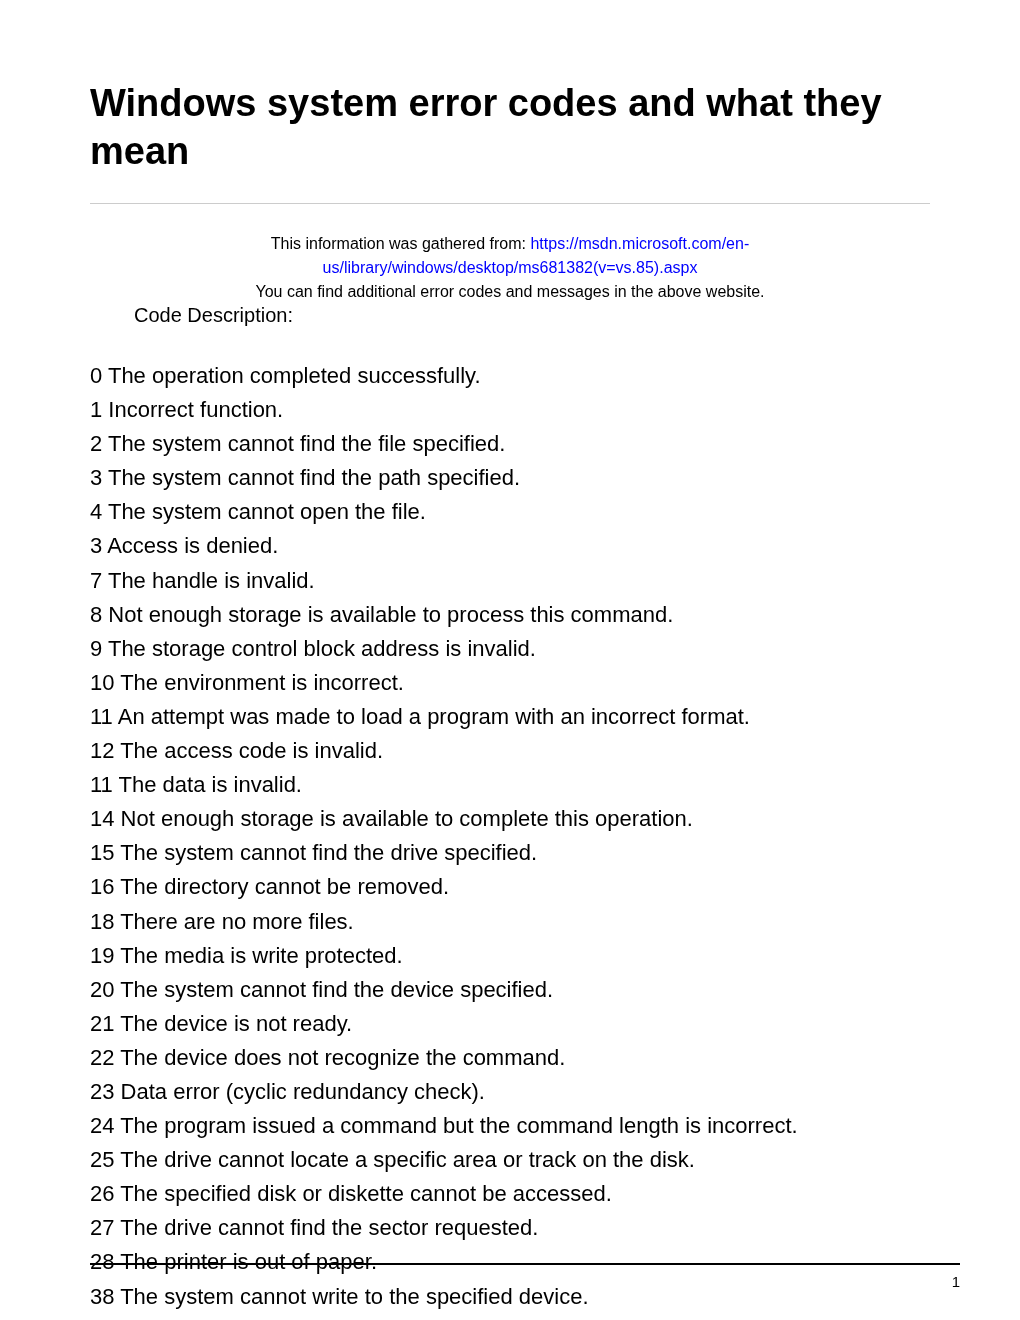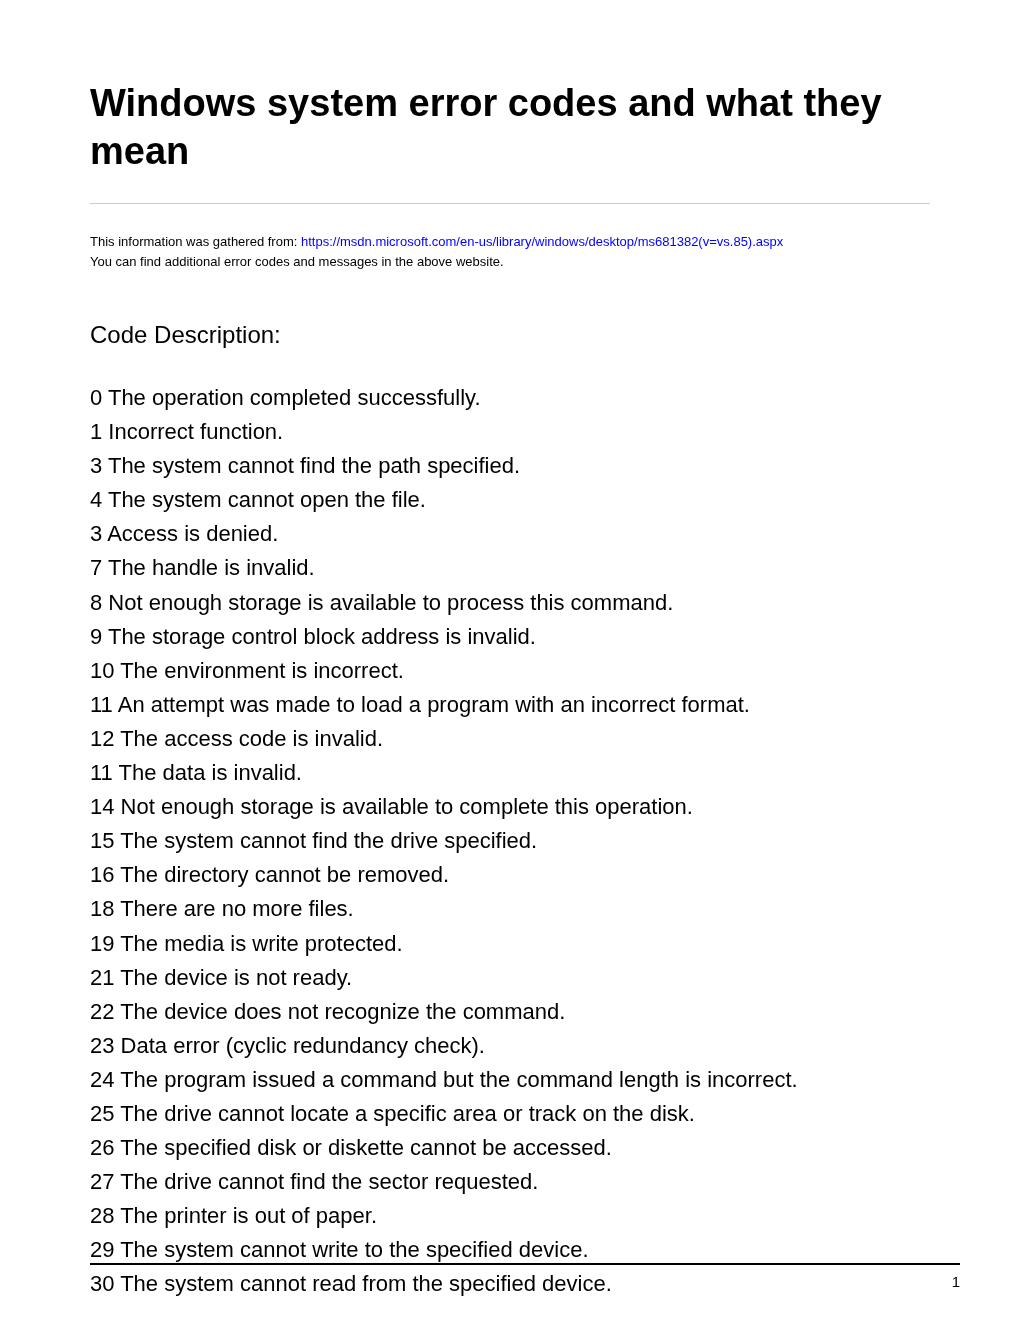--- a/index.html
+++ b/index.html
@@ -21,32 +21,33 @@
       font-weight: bold;
       line-height: 1.25;
       margin-bottom: 28px;
     }
     hr.separator {
       border: none;
       border-top: 1px solid #cccccc;
       margin-bottom: 28px;
     }
     .intro {
-      font-size: 13px;
+      font-size: 16px;
       line-height: 1.5;
-      margin-bottom: 50px;
+      text-align: center;
     }
     .intro .link {
       color: #0000ff;
       text-decoration: none;
     }
     h2 {
-      font-size: 24px;
+      font-size: 20px;
       font-weight: normal;
       margin-bottom: 32px;
+      margin-left: 44px;
     }
     .code-list {
       font-size: 22px;
       line-height: 1.55;
     }
     .code-row {
       display: block;
     }
     .footer-rule {
       position: absolute;
@@ -73,41 +74,43 @@
 <div class="intro">
   <span>This information was gathered from: </span><a class="link">https://msdn.microsoft.com/en-us/library/windows/desktop/ms681382(v=vs.85).aspx</a><br>
   <span>You can find additional error codes and messages in the above website.</span>
 </div>
 
 <h2>Code Description:</h2>
 
 <div class="code-list" id="code-list">
     <div class="code-row">0 The operation completed successfully.</div>
     <div class="code-row">1 Incorrect function.</div>
+    <div class="code-row">2 The system cannot find the file specified.</div>
     <div class="code-row">3 The system cannot find the path specified.</div>
     <div class="code-row">4 The system cannot open the file.</div>
     <div class="code-row">3 Access is denied.</div>
     <div class="code-row">7 The handle is invalid.</div>
     <div class="code-row">8 Not enough storage is available to process this command.</div>
     <div class="code-row">9 The storage control block address is invalid.</div>
     <div class="code-row">10 The environment is incorrect.</div>
     <div class="code-row">11 An attempt was made to load a program with an incorrect format.</div>
     <div class="code-row">12 The access code is invalid.</div>
     <div class="code-row">11 The data is invalid.</div>
     <div class="code-row">14 Not enough storage is available to complete this operation.</div>
     <div class="code-row">15 The system cannot find the drive specified.</div>
     <div class="code-row">16 The directory cannot be removed.</div>
     <div class="code-row">18 There are no more files.</div>
     <div class="code-row">19 The media is write protected.</div>
+    <div class="code-row">20 The system cannot find the device specified.</div>
     <div class="code-row">21 The device is not ready.</div>
     <div class="code-row">22 The device does not recognize the command.</div>
     <div class="code-row">23 Data error (cyclic redundancy check).</div>
     <div class="code-row">24 The program issued a command but the command length is incorrect.</div>
     <div class="code-row">25 The drive cannot locate a specific area or track on the disk.</div>
     <div class="code-row">26 The specified disk or diskette cannot be accessed.</div>
     <div class="code-row">27 The drive cannot find the sector requested.</div>
     <div class="code-row">28 The printer is out of paper.</div>
-    <div class="code-row">29 The system cannot write to the specified device.</div>
+    <div class="code-row">38 The system cannot write to the specified device.</div>
     <div class="code-row">30 The system cannot read from the specified device.</div>
   </div>
 
 <hr class="footer-rule">
 <div class="page-number">1</div>
 
 </body></html>

